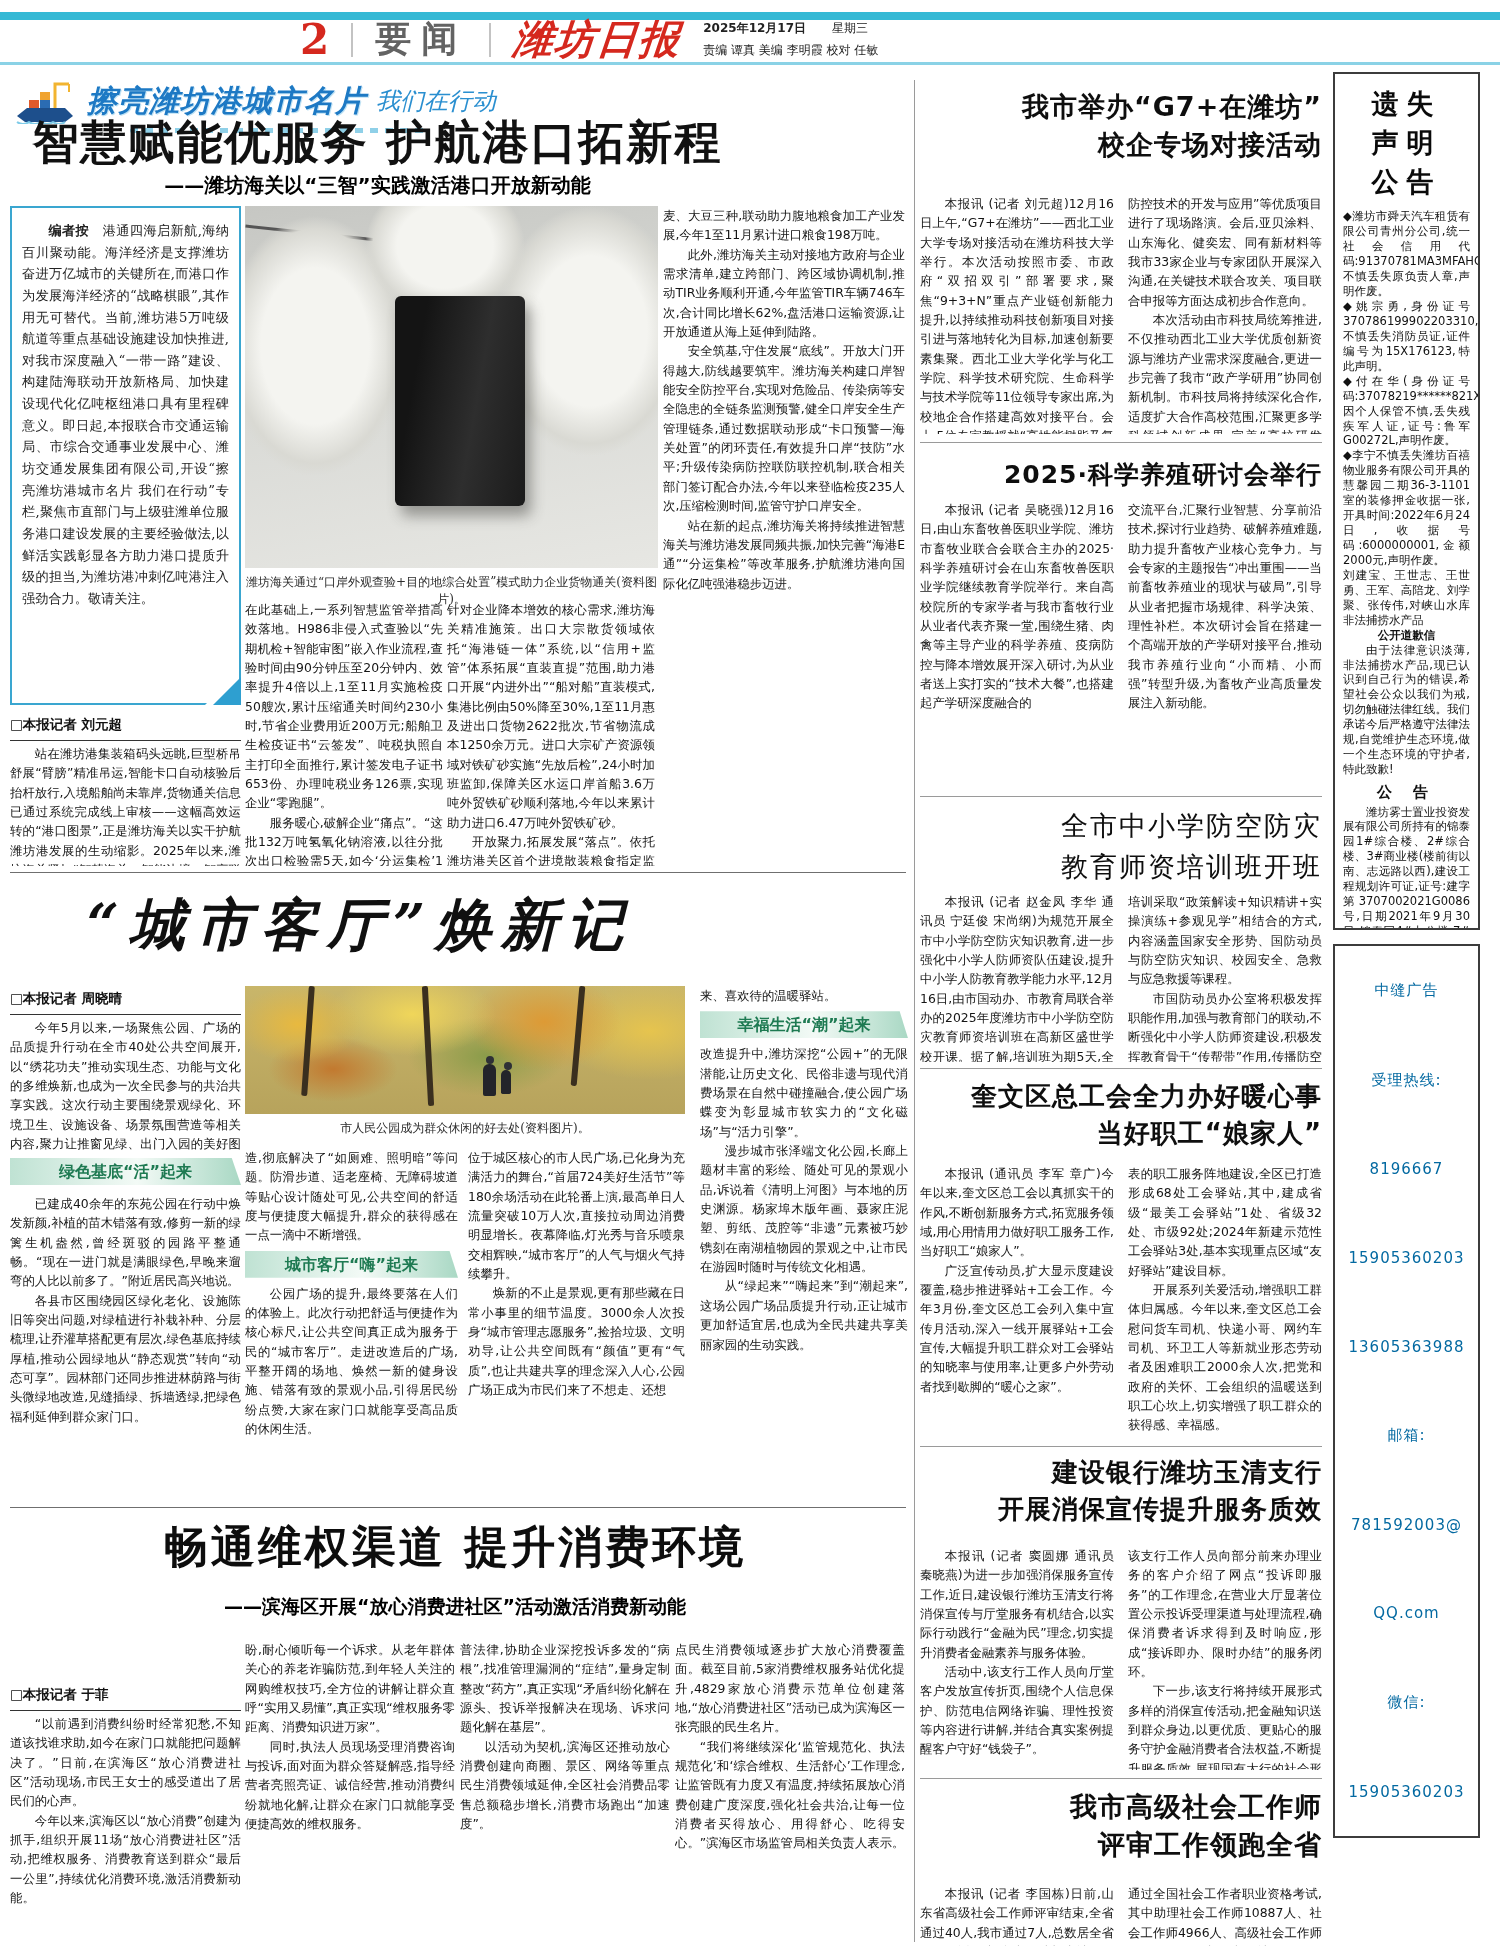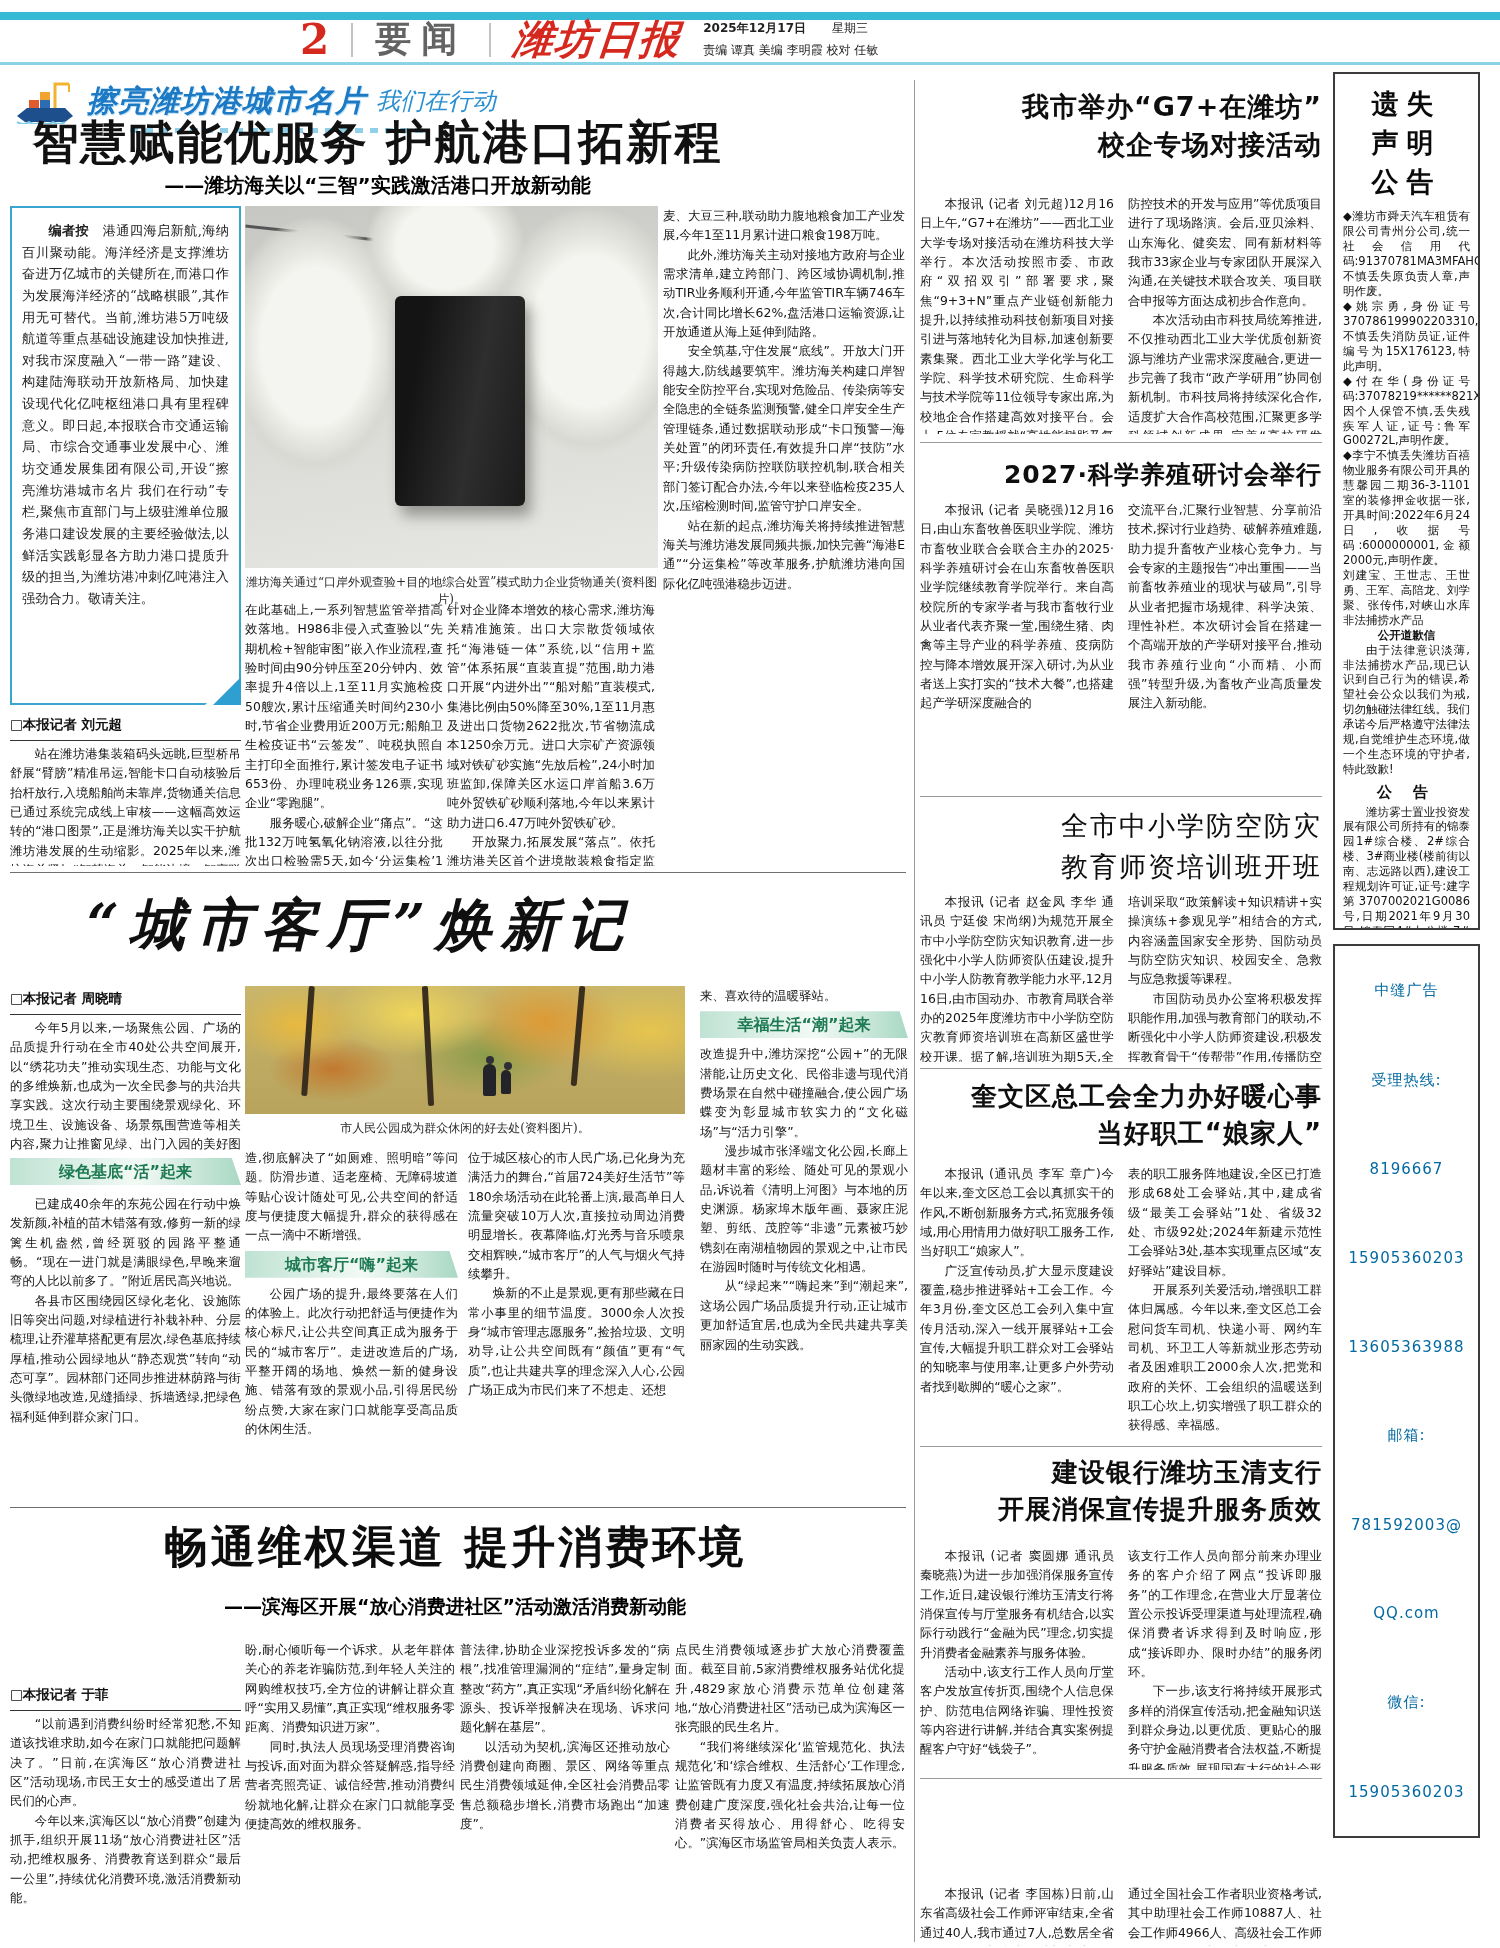--- a/index.html
+++ b/index.html
@@ -248,21 +248,21 @@
         <p>本报讯 (记者 刘元超)12月16日上午,“G7+在潍坊”——西北工业大学专场对接活动在潍坊科技大学举行。本次活动按照市委、市政府“双招双引”部署要求,聚焦“9+3+N”重点产业链创新能力提升,以持续推动科技创新项目对接引进与落地转化为目标,加速创新要素集聚。西北工业大学化学与化工学院、科学技术研究院、生命科学与技术学院等11位领导专家出席,为校地企合作搭建高效对接平台。会上,5位专家教授就“高性能树脂及复合材料”“无溶剂纳米流体设计及其对聚合物改性应用”“新型抑菌绿色</p>
       </div>
     <div class="col">
         <p class="noind">防控技术的开发与应用”等优质项目进行了现场路演。会后,亚贝涂料、山东海化、健奕宏、同有新材料等我市33家企业与专家团队开展深入沟通,在关键技术联合攻关、项目联合申报等方面达成初步合作意向。</p>
         <p>本次活动由市科技局统筹推进,不仅推动西北工业大学优质创新资源与潍坊产业需求深度融合,更进一步完善了我市“政产学研用”协同创新机制。市科技局将持续深化合作,适度扩大合作高校范围,汇聚更多学科领域创新成果,完善“高校研发+企业转化+资本赋能”全链条服务体系,助力企业攻克关键核心技术,一体推进教育科技人才协同发展,持续为潍坊产业升级注入科创动能。</p>
       </div>
   </div>
   <div class="abs rdiv" style="top:442px;"></div>
 
   <div class="abs rhead rh-single" style="top:458px;">
-    <span class="l">2027·科学养殖研讨会举行</span>
+    <span class="l">2025·科学养殖研讨会举行</span>
   </div>
   <div class="abs rcols" style="top:500px;height:288px;">
     <div class="col">
         <p>本报讯 (记者 吴晓强)12月16日,由山东畜牧兽医职业学院、潍坊市畜牧业联合会联合主办的2025·科学养殖研讨会在山东畜牧兽医职业学院继续教育学院举行。来自高校院所的专家学者与我市畜牧行业从业者代表齐聚一堂,围绕生猪、肉禽等主导产业的科学养殖、疫病防控与降本增效展开深入研讨,为从业者送上实打实的“技术大餐”,也搭建起产学研深度融合的</p>
       </div>
     <div class="col">
         <p class="noind">交流平台,汇聚行业智慧、分享前沿技术,探讨行业趋势、破解养殖难题,助力提升畜牧产业核心竞争力。与会专家的主题报告“冲出重围——当前畜牧养殖业的现状与破局”,引导从业者把握市场规律、科学决策、理性补栏。本次研讨会旨在搭建一个高端开放的产学研对接平台,推动我市养殖行业向“小而精、小而强”转型升级,为畜牧产业高质量发展注入新动能。</p>
       </div>
   </div>
   <div class="abs rdiv" style="top:796px;"></div>
@@ -307,20 +307,24 @@
         <p>本报讯 (记者 窦圆娜 通讯员 秦晓燕)为进一步加强消保服务宣传工作,近日,建设银行潍坊玉清支行将消保宣传与厅堂服务有机结合,以实际行动践行“金融为民”理念,切实提升消费者金融素养与服务体验。</p>
         <p>活动中,该支行工作人员向厅堂客户发放宣传折页,围绕个人信息保护、防范电信网络诈骗、理性投资等内容进行讲解,并结合真实案例提醒客户守好“钱袋子”。</p>
       </div>
     <div class="col">
         <p class="noind">该支行工作人员向部分前来办理业务的客户介绍了网点“投诉即服务”的工作理念,在营业大厅显著位置公示投诉受理渠道与处理流程,确保消费者诉求得到及时响应,形成“接诉即办、限时办结”的服务闭环。</p>
         <p>下一步,该支行将持续开展形式多样的消保宣传活动,把金融知识送到群众身边,以更优质、更贴心的服务守护金融消费者合法权益,不断提升服务质效,展现国有大行的社会形象。</p>
       </div>
   </div>
   <div class="abs rdiv" style="top:1778px;"></div>
 
+  <div class="abs rhead rh-bold" style="top:1788px;">
+    <span class="l">我市高级社会工作师</span>
+      <span class="l">评审工作领跑全省</span>
+  </div>
   <div class="abs rcols" style="top:1884px;height:62px;">
     <div class="col">
         <p>本报讯 (记者 李国栋)日前,山东省高级社会工作师评审结束,全省通过40人,我市通过7人,总数居全省前列。近年来,我市持续加大社会工作人才培养力度,全市共有15882人</p>
       </div>
     <div class="col">
         <p class="noind">通过全国社会工作者职业资格考试,其中助理社会工作师10887人、社会工作师4966人、高级社会工作师29人,12个县市区实现社会工作服务全覆盖,全市社会工作服务体系不断健全。</p>
       </div>
   </div>
 
   <div class="abs cbox">

